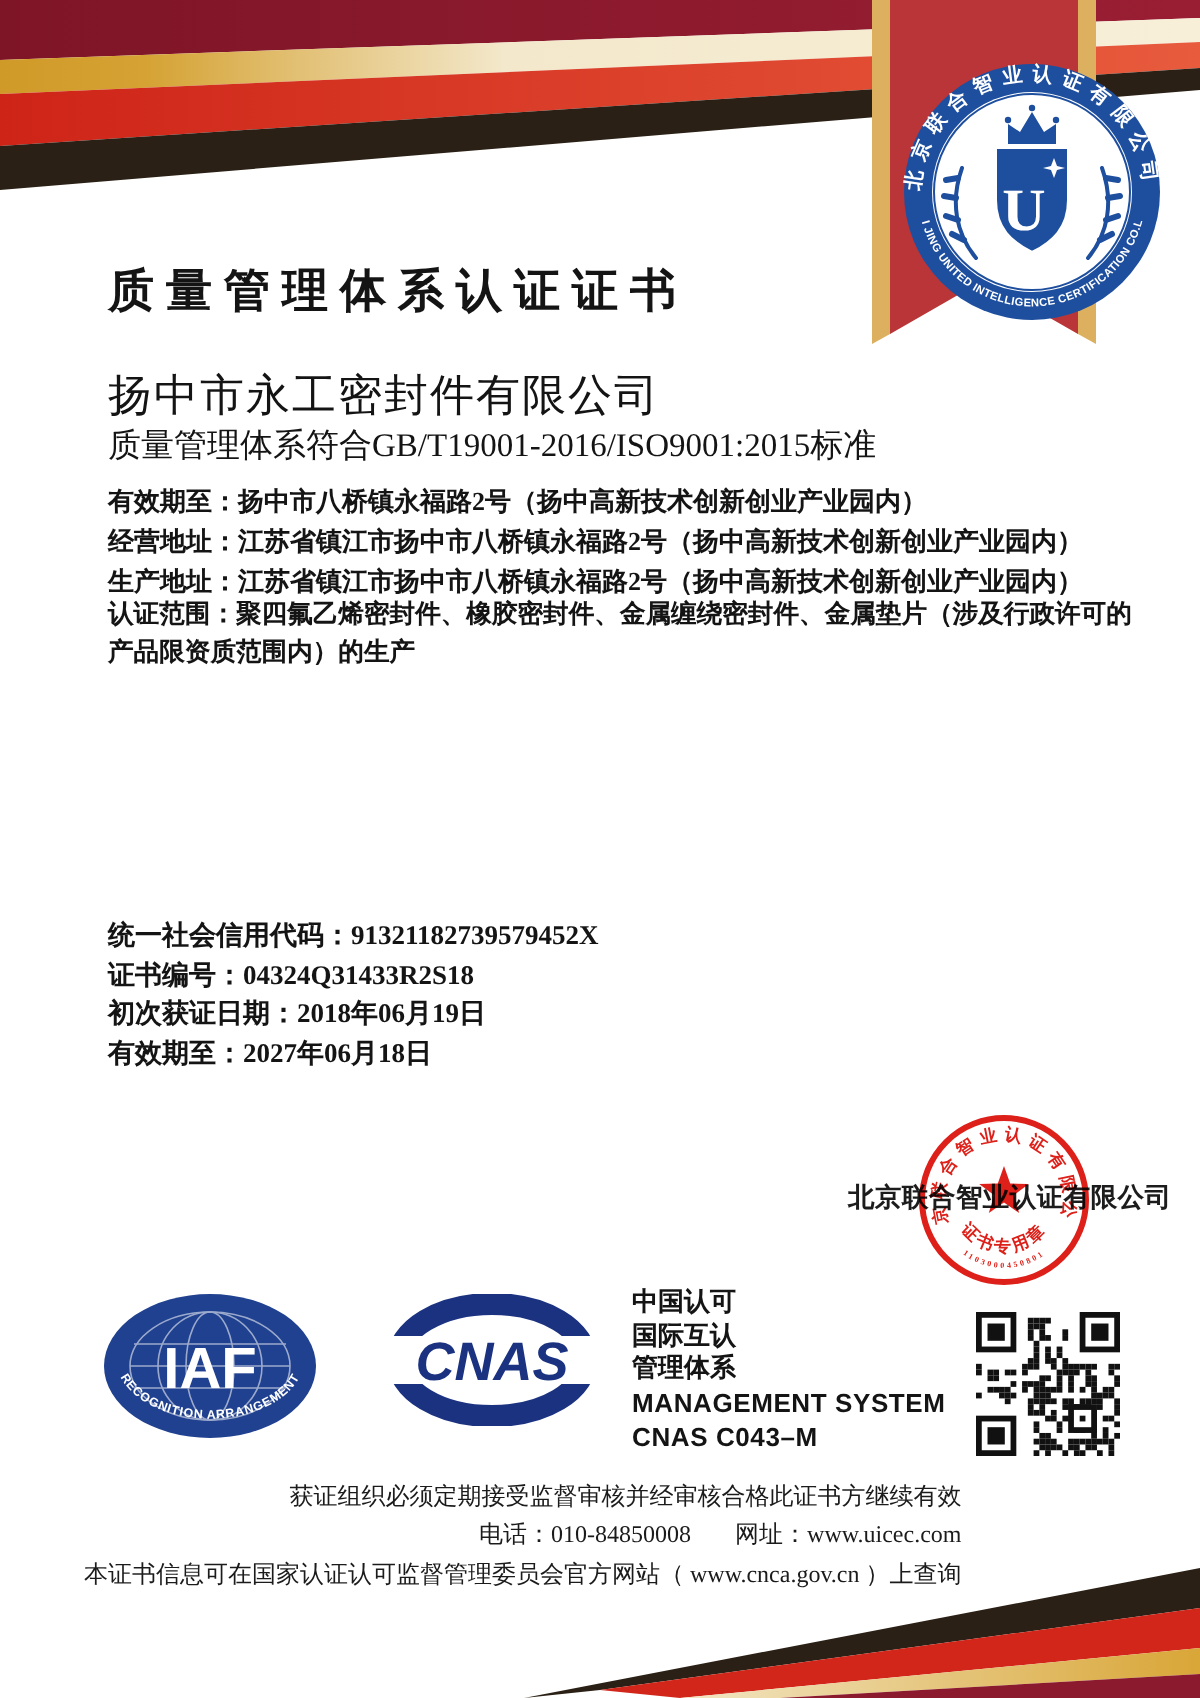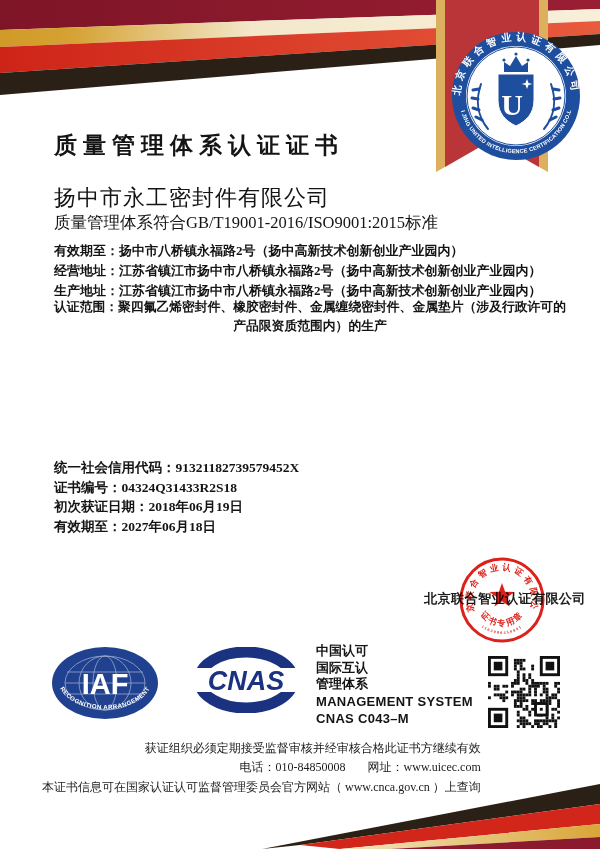--- a/index.html
+++ b/index.html
@@ -3,21 +3,21 @@
 <meta charset="utf-8">
 <style>
   html,body{margin:0;padding:0;background:#9a9a9a;}
   .page{position:relative;width:600px;height:849px;background:#ffffff;overflow:hidden;
         font-family:"Liberation Serif","DejaVu Serif",serif;color:#141414;}
   .abs{position:absolute;}
   .title{left:54px;top:130px;font-size:23px;letter-spacing:6px;font-weight:700;}
   .company{left:54px;top:183px;font-size:22px;font-weight:400;letter-spacing:1px;}
   .standard{left:54px;top:212px;font-size:16.5px;font-weight:400;}
   .addr{left:54px;top:241px;font-size:13px;font-weight:600;line-height:20px;}
-  .scope{left:54px;top:298px;width:512px;font-size:12.8px;font-weight:600;line-height:19px;text-align:center;}
+  .scope{left:54px;top:298px;width:512px;font-size:12.8px;font-weight:600;line-height:19px;}
   .details{left:54px;top:458px;font-size:13.5px;font-weight:600;line-height:19.6px;}
   .issuer-line{left:424px;top:590px;font-size:13.2px;font-weight:700;color:#1c1c1c;letter-spacing:0.3px;}
   .seal-svg{left:458px;top:556px;mix-blend-mode:multiply;}
   .accred-text{left:316px;top:643px;}
   .accred-text .cjk{font-size:13px;font-weight:700;line-height:16.5px;}
   .accred-text .en{font-family:"Liberation Sans","DejaVu Sans",sans-serif;font-size:13px;font-weight:700;line-height:17px;letter-spacing:0.3px;}
   .footer-text{left:42px;top:739px;font-size:12px;font-weight:500;line-height:19.3px;color:#1b1b1b;text-align:right;}
   .footer-text .gap{display:inline-block;width:22px;}
   svg{display:block;}
 </style>

